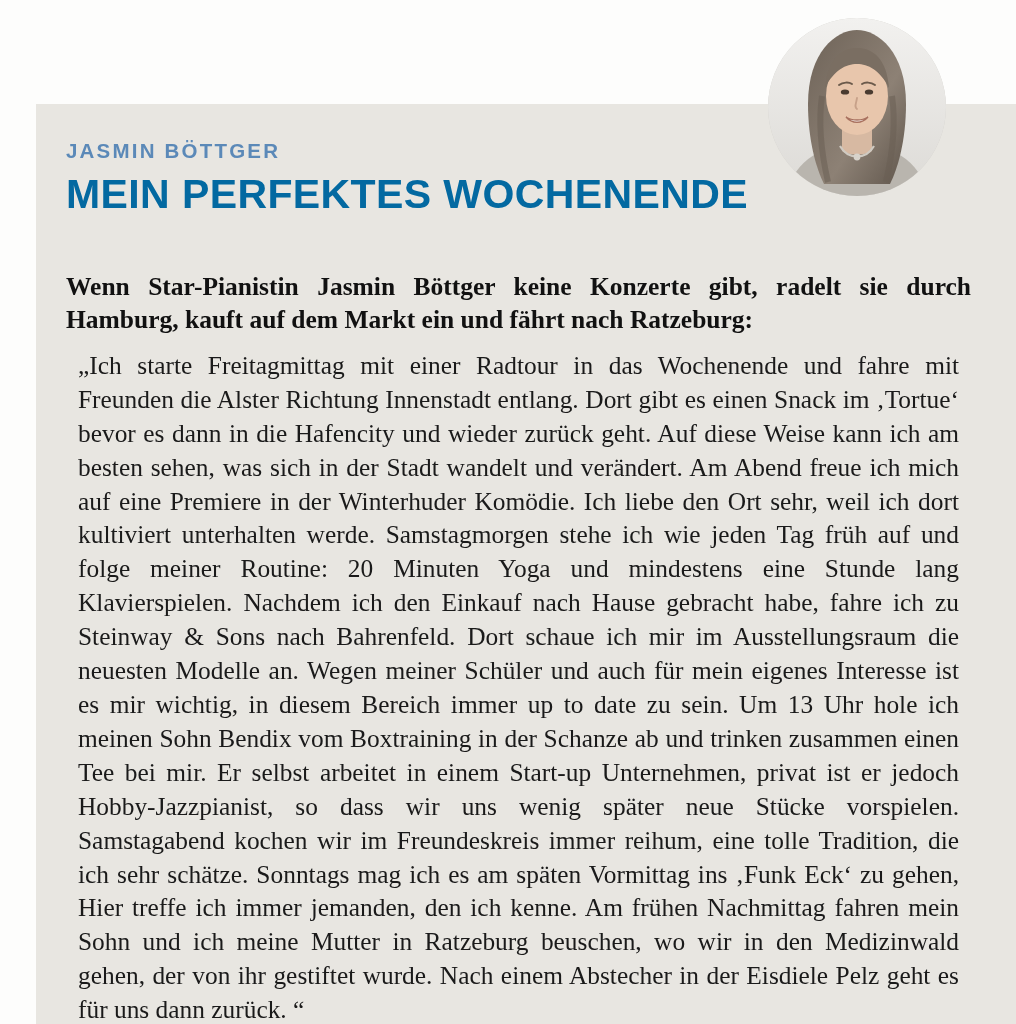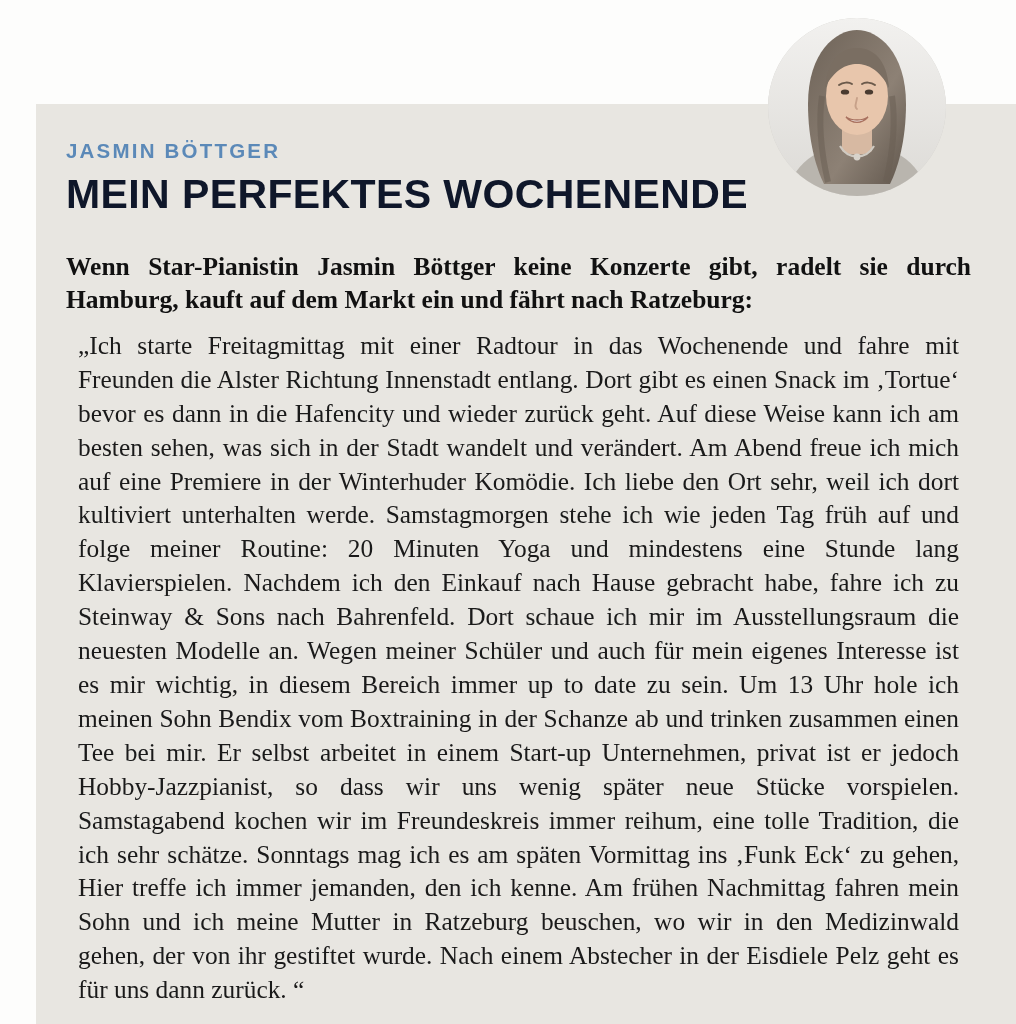--- a/index.html
+++ b/index.html
@@ -58,22 +58,22 @@
     letter-spacing: 2.2px;
     color: #5b89b8;
     margin: 0 0 10px 0;
     line-height: 1.1;
   }
   .headline {
     font-family: "Liberation Sans", sans-serif;
     font-weight: bold;
     font-size: 41px;
     letter-spacing: 0.4px;
-    color: #0f172a;
-    margin: 0 0 34px 0;
+    color: #0369a1;
+    margin: 0 0 54px 0;
     line-height: 1.05;
   }
   .standfirst {
     font-family: "Liberation Serif", serif;
     font-weight: bold;
     font-size: 25.5px;
     line-height: 1.32;
     color: #111111;
     margin: 0 0 4px 0;
     text-align: justify;

